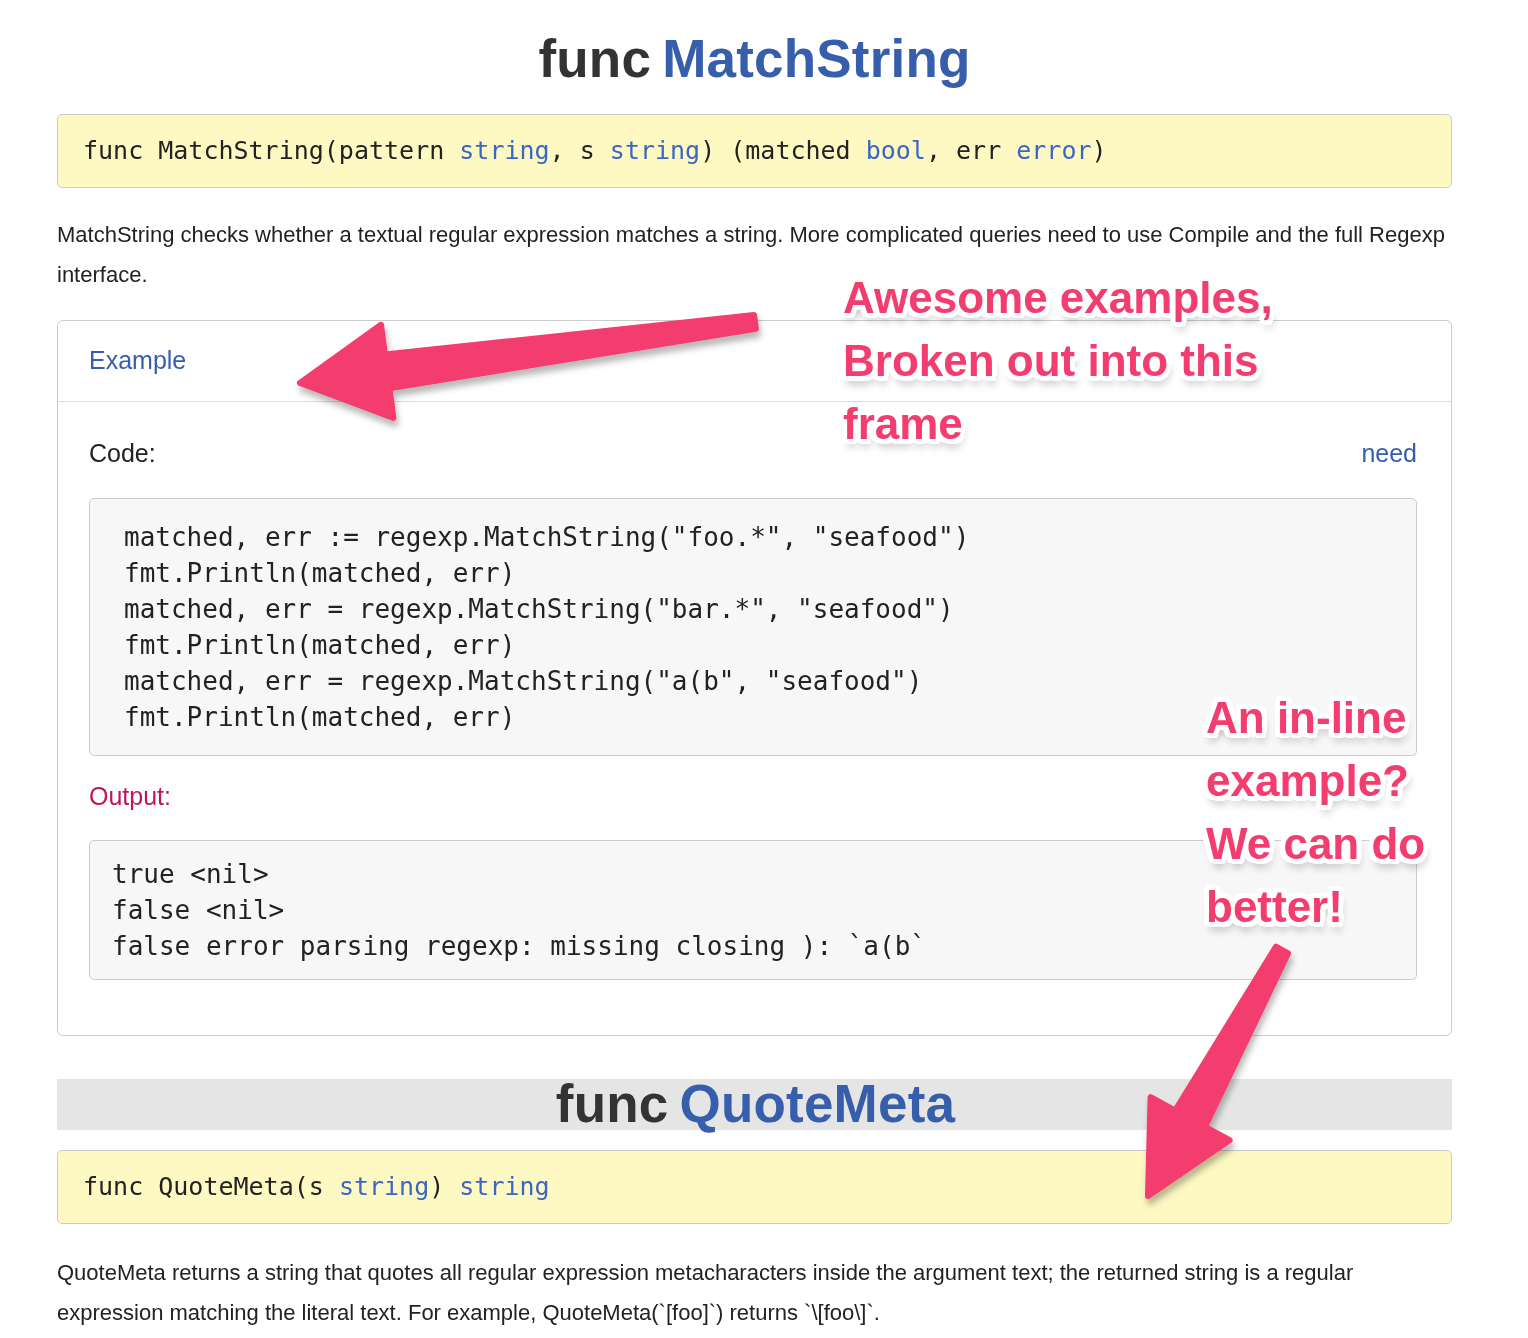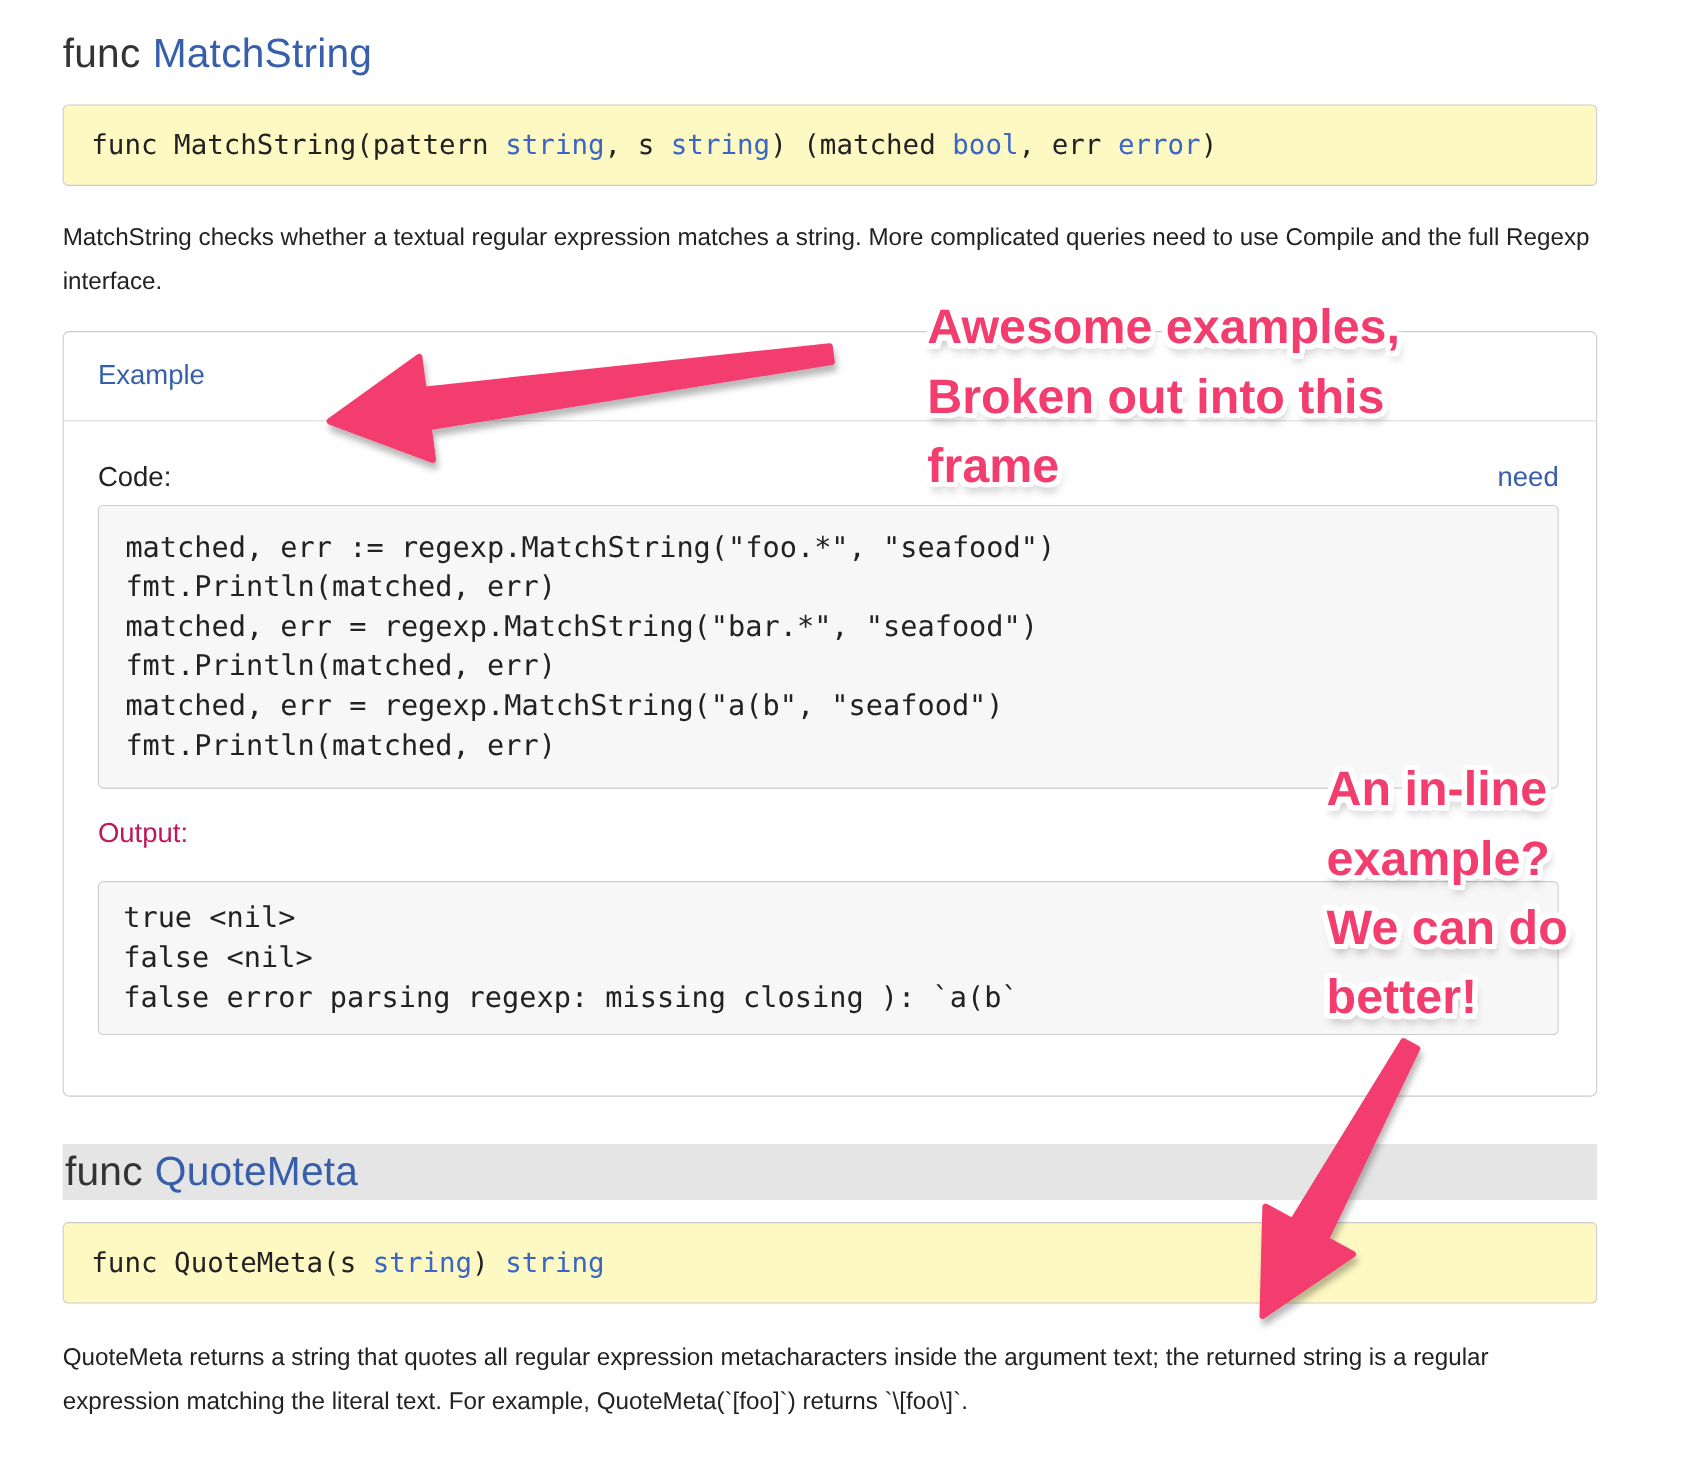--- a/index.html
+++ b/index.html
@@ -13,25 +13,26 @@
   }
   .page {
     position: relative;
     width: 1395px;
     margin-left: 57px;
     padding-top: 28px;
   }
 
   
   h2.func-heading {
-    font-size: 37px;
-    font-weight: normal;
+    font-size: 53px;
+    font-weight: bold;
     color: #333333;
     letter-spacing: 0.2px;
     white-space: nowrap;
+    text-align: center;
   }
   h2.func-heading .kw { color: #333333; margin-right: 11px; }
   h2.func-heading .fn-name { color: #375eab; }
   h2.highlighted {
     background: #e5e5e5;
     margin-top: 43px;
     padding: 2px 0 4px 2px;
     line-height: 45px;
   }
 
@@ -78,25 +79,25 @@
   }
   .example-body { padding: 37px 34px 55px 31px; }
   .code-row {
     display: flex;
     justify-content: space-between;
     align-items: baseline;
     font-size: 25px;
     color: #222222;
   }
   pre.code-block {
-    margin-top: 10px;
+    margin-top: 30px;
     background: #f7f7f7;
     border: 1px solid #cccccc;
     border-radius: 5px;
-    padding: 20px 24px;
+    padding: 20px 34px;
     font-family: "DejaVu Sans Mono", "Liberation Mono", monospace;
     font-size: 26px;
     line-height: 36px;
     color: #222222;
     white-space: pre;
     overflow: hidden;
   }
   pre.output-block { padding: 15px 22px; margin-top: 29px; }
   .output-label {
     margin-top: 26px;

